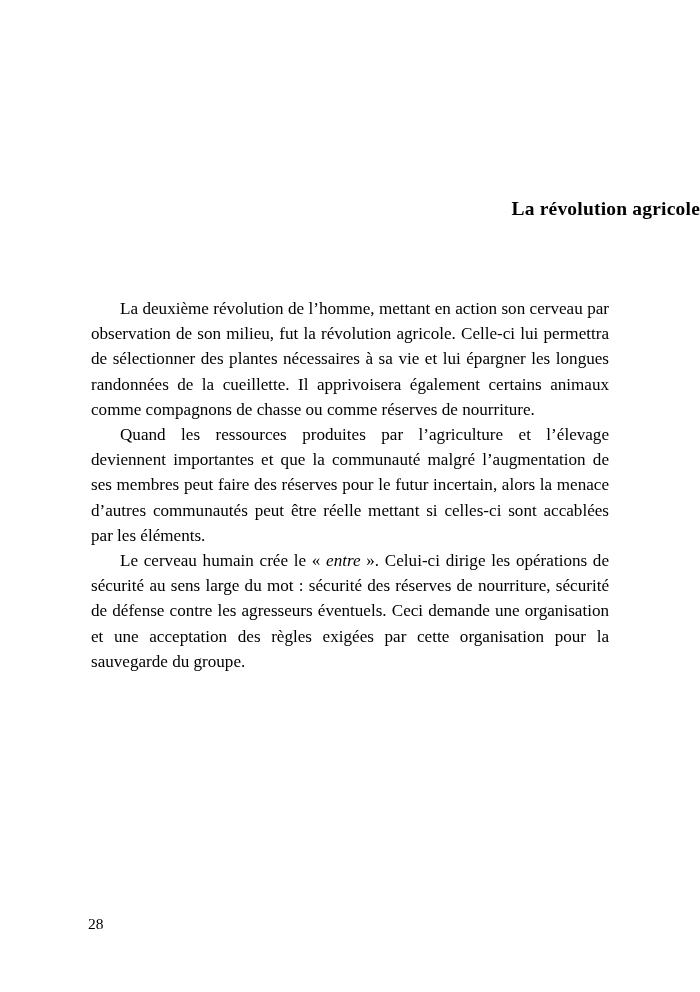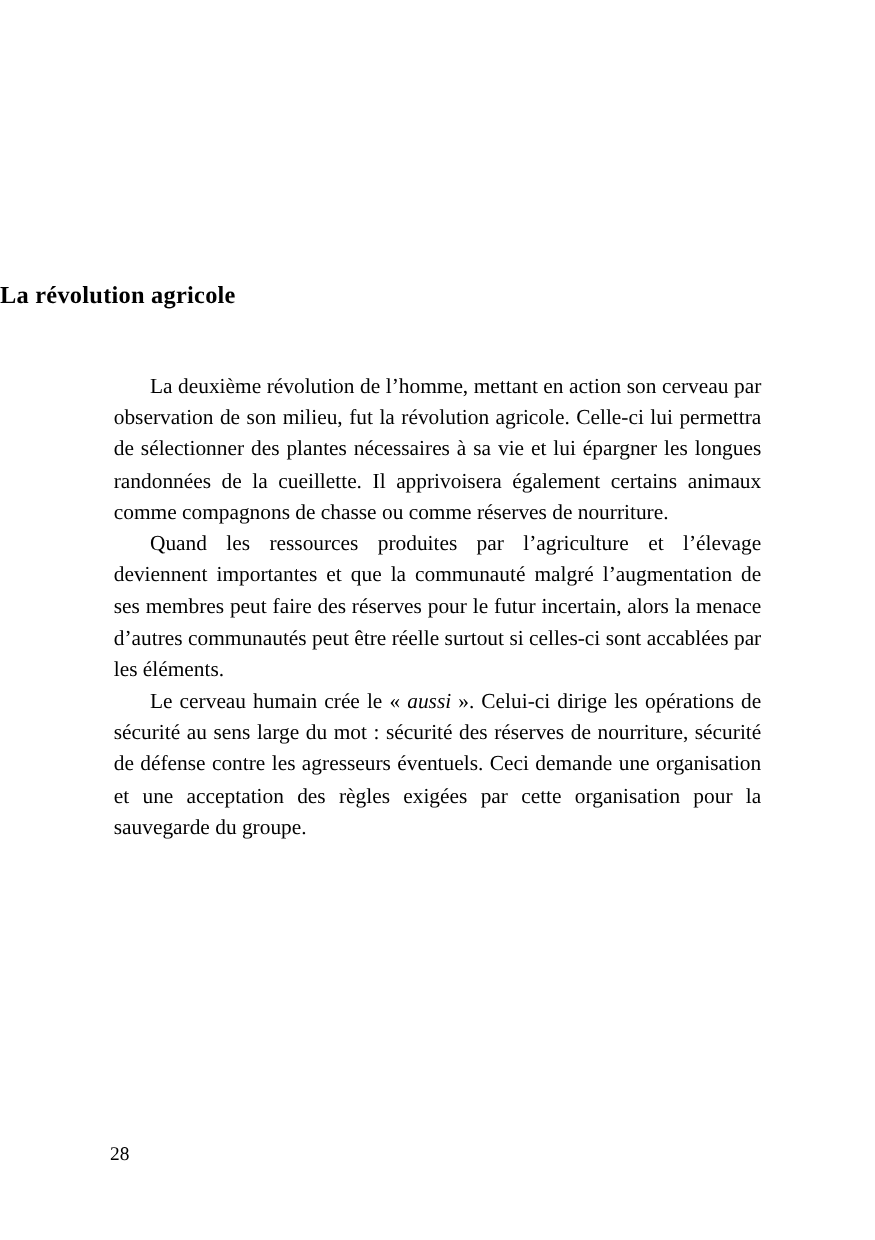--- a/index.html
+++ b/index.html
@@ -19,24 +19,24 @@
   .page {
     position: relative;
     width: 700px;
     height: 992px;
     background: #ffffff;
     box-sizing: border-box;
   }
 
   .page-title {
     position: absolute;
-    top: 212px;
+    top: 184px;
     left: 0;
     width: 700px;
-    text-align: left;
+    text-align: right;
     font-size: 19.5px;
     font-weight: bold;
     letter-spacing: 0.2px;
     line-height: 1.2;
   }
 
   .body-text {
     position: absolute;
     top: 296px;
     left: 91px;
@@ -80,22 +80,22 @@
 
   <h1 class="page-title">La révolution agricole</h1>
 
   <div class="body-text">
 
     <p class="para">La deuxième révolution de l’homme, mettant en action son cerveau par observation de son milieu, fut la révolution agricole. Celle-ci lui permettra de sélectionner des plantes nécessaires à sa vie et lui épargner les longues randonnées de la cueillette. Il apprivoisera également certains animaux comme compagnons de chasse ou comme réserves de nourriture.</p>
 
 
 
 
-    <p class="para">Quand les ressources produites par l’agriculture et l’élevage deviennent importantes et que la communauté malgré l’augmentation de ses membres peut faire des réserves pour le futur incertain, alors la menace d’autres communautés peut être réelle surtout si celles-ci sont accablées par les éléments.</p>
+    <p class="para">Quand les ressources produites par l’agriculture et l’élevage deviennent importantes et que la communauté malgré l’augmentation de ses membres peut faire des réserves pour le futur incertain, alors la menace d’autres communautés peut être réelle mettant si celles-ci sont accablées par les éléments.</p>
 
 
-    <p class="para"><span>Le cerveau humain crée le « </span><span class="italic">aussi</span><span> ». Celui-ci dirige les opérations de sécurité au sens large du mot : sécurité des réserves de nourriture, sécurité de défense contre les agresseurs éventuels. Ceci demande une organisation et une acceptation des règles exigées par cette organisation pour la sauvegarde du groupe.</span></p>
+    <p class="para"><span>Le cerveau humain crée le « </span><span class="italic">entre</span><span> ». Celui-ci dirige les opérations de sécurité au sens large du mot : sécurité des réserves de nourriture, sécurité de défense contre les agresseurs éventuels. Ceci demande une organisation et une acceptation des règles exigées par cette organisation pour la sauvegarde du groupe.</span></p>
 
   </div>
 
   <div class="page-number">28</div>
 
 </div>
 
 </body></html>

